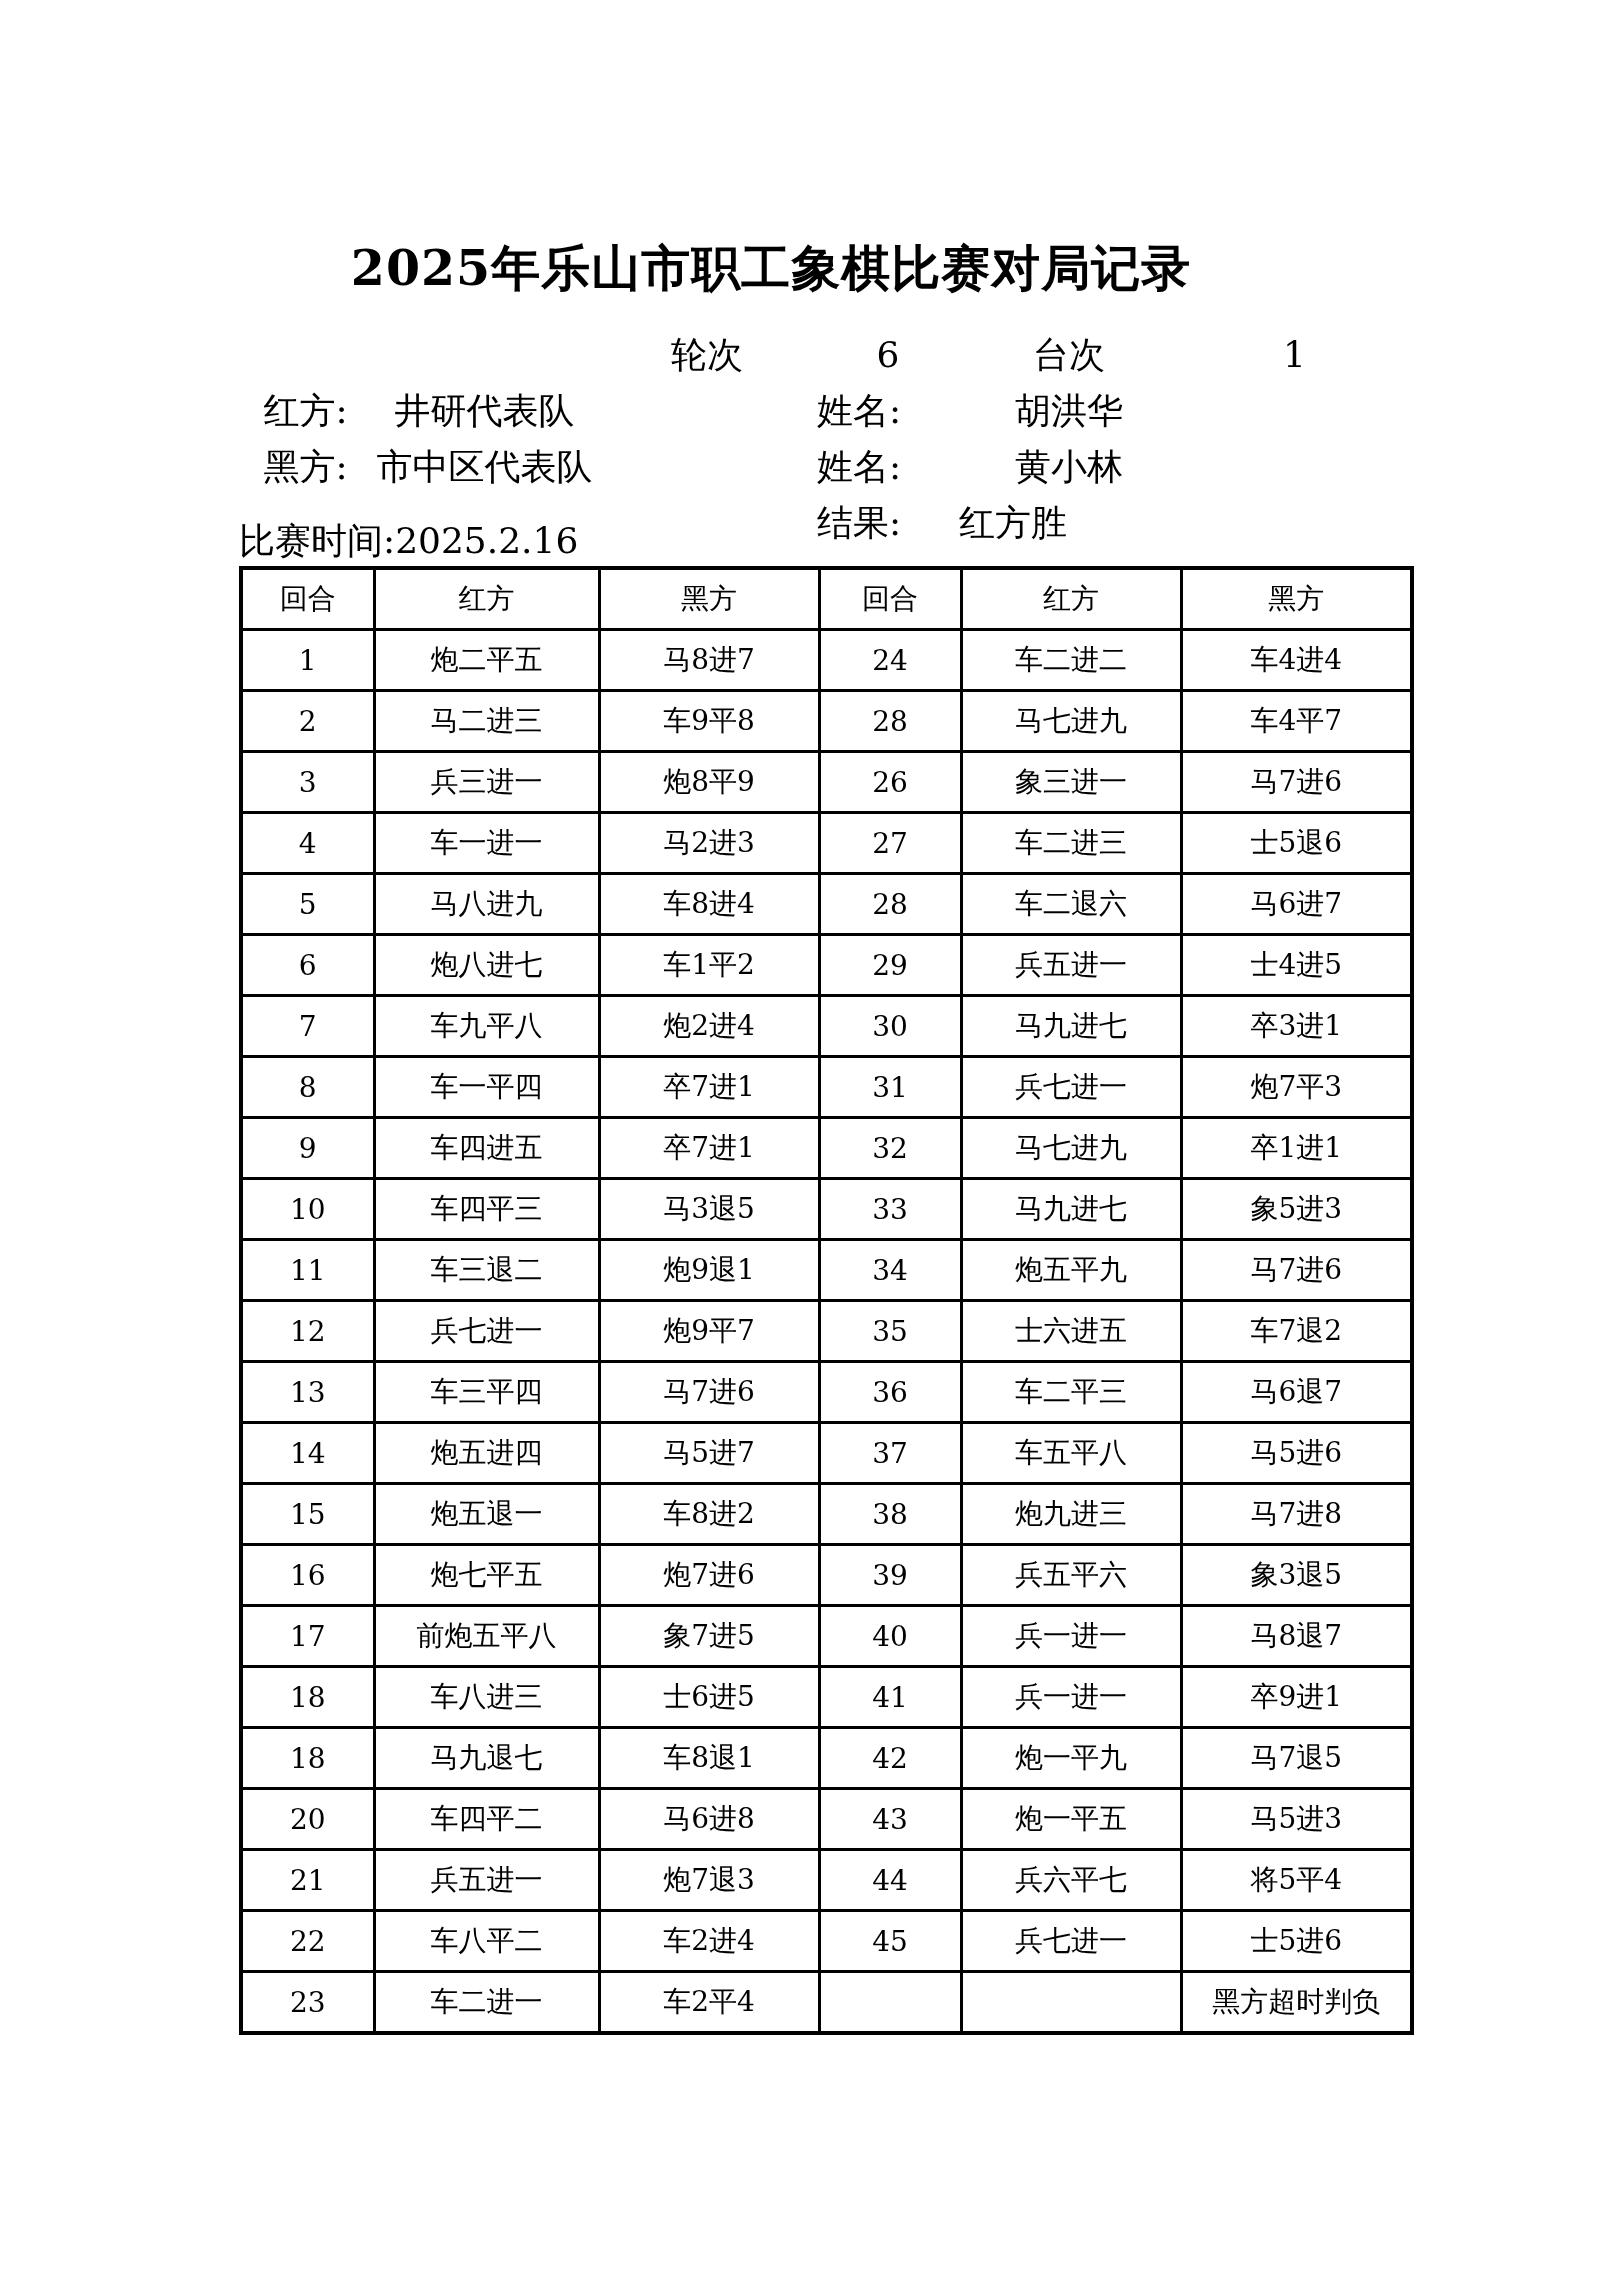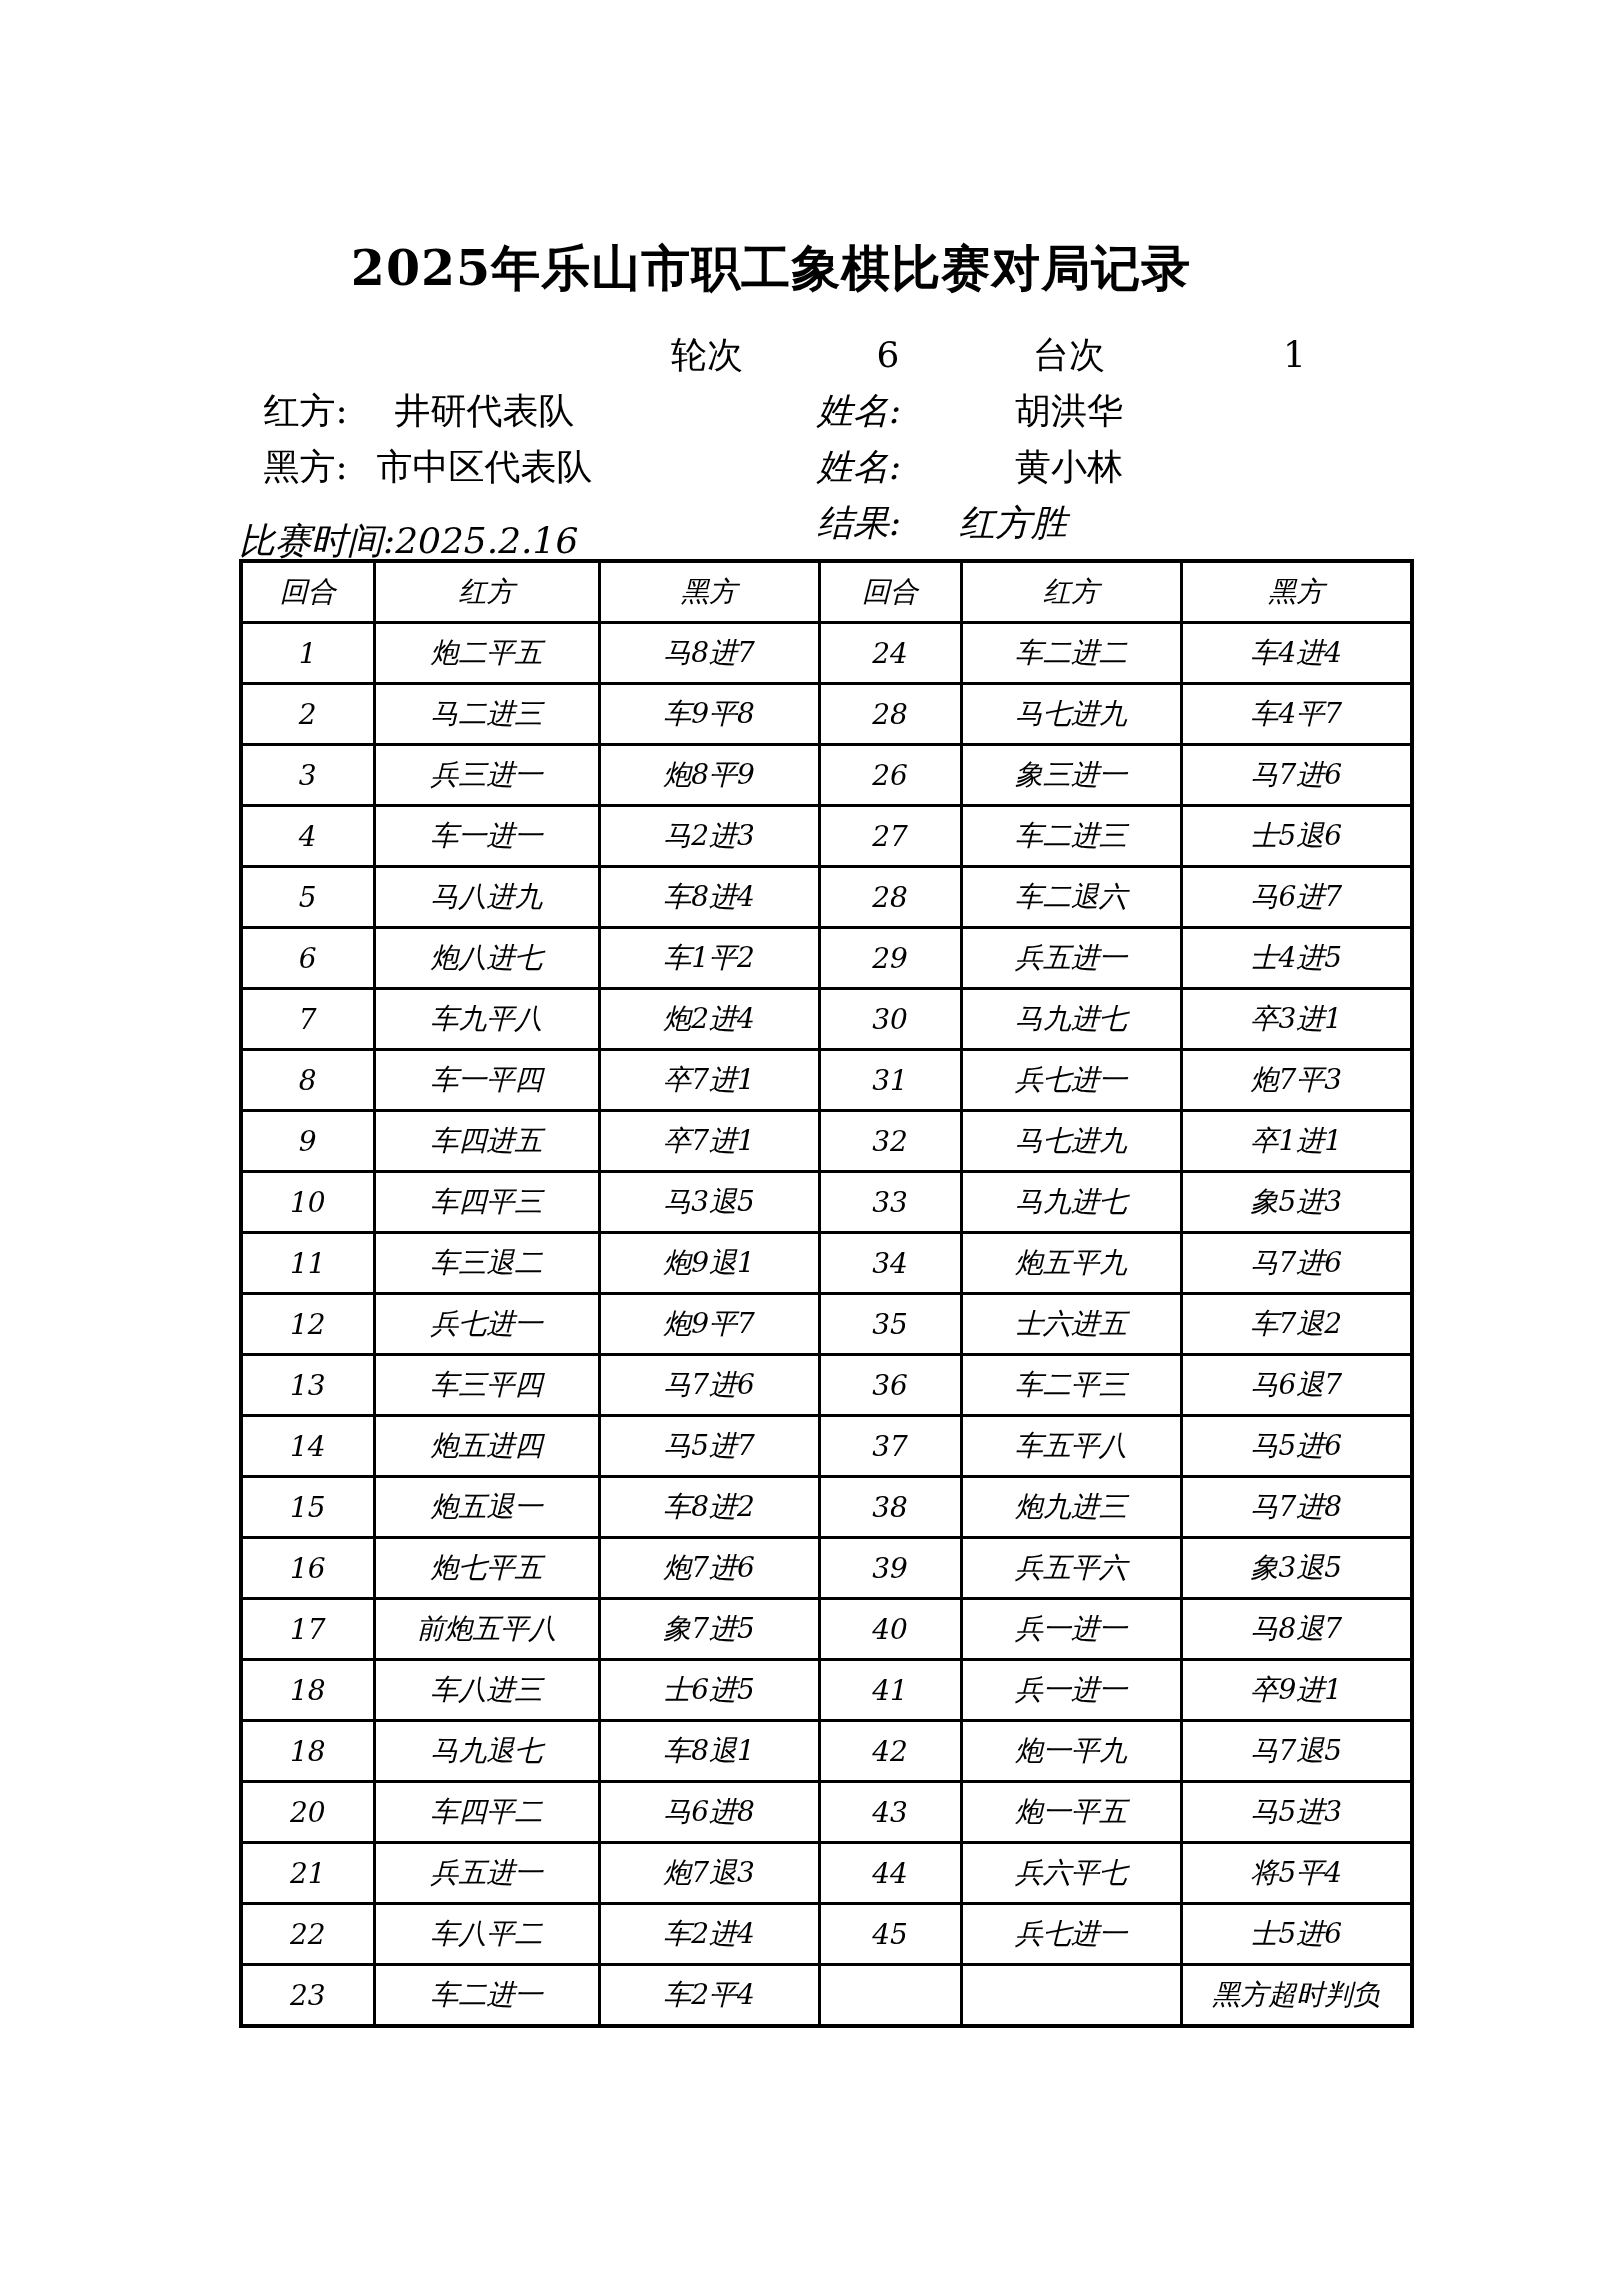--- a/index.html
+++ b/index.html
@@ -39,28 +39,27 @@
     align-items: center;
     font-size: 36px;
     line-height: 1.1;
   }
   .meta .cell { white-space: nowrap; }
   .g1 { grid-column: 1; } .g2 { grid-column: 2; } .g3 { grid-column: 3; }
   .g4 { grid-column: 4; } .g5 { grid-column: 5; } .g6 { grid-column: 6; }
   .g12 { grid-column: 1 / 3; margin-top: 36px; }
   .r1 { grid-row: 1; } .r2 { grid-row: 2; } .r3 { grid-row: 3; } .r4 { grid-row: 4; }
   .ta-c { text-align: center; }
-  .ta-l { text-align: left; font-style: italic; }
+  .ta-l { text-align: left; }
   table.moves {
     border-collapse: collapse;
     table-layout: fixed;
     width: 1171px;
     border: 4.9px solid #000;
-    margin-top: 9px;
-    font-style: italic;
+    margin-top: 16px;
   }
   table.moves col.c-round  { width: 133px; }
   table.moves col.c-red1   { width: 225px; }
   table.moves col.c-black1 { width: 220px; }
   table.moves col.c-round2 { width: 142px; }
   table.moves col.c-red2   { width: 220px; }
   table.moves col.c-black2 { width: 231px; }
   table.moves th,
   table.moves td {
     border: 3.9px solid #000;

